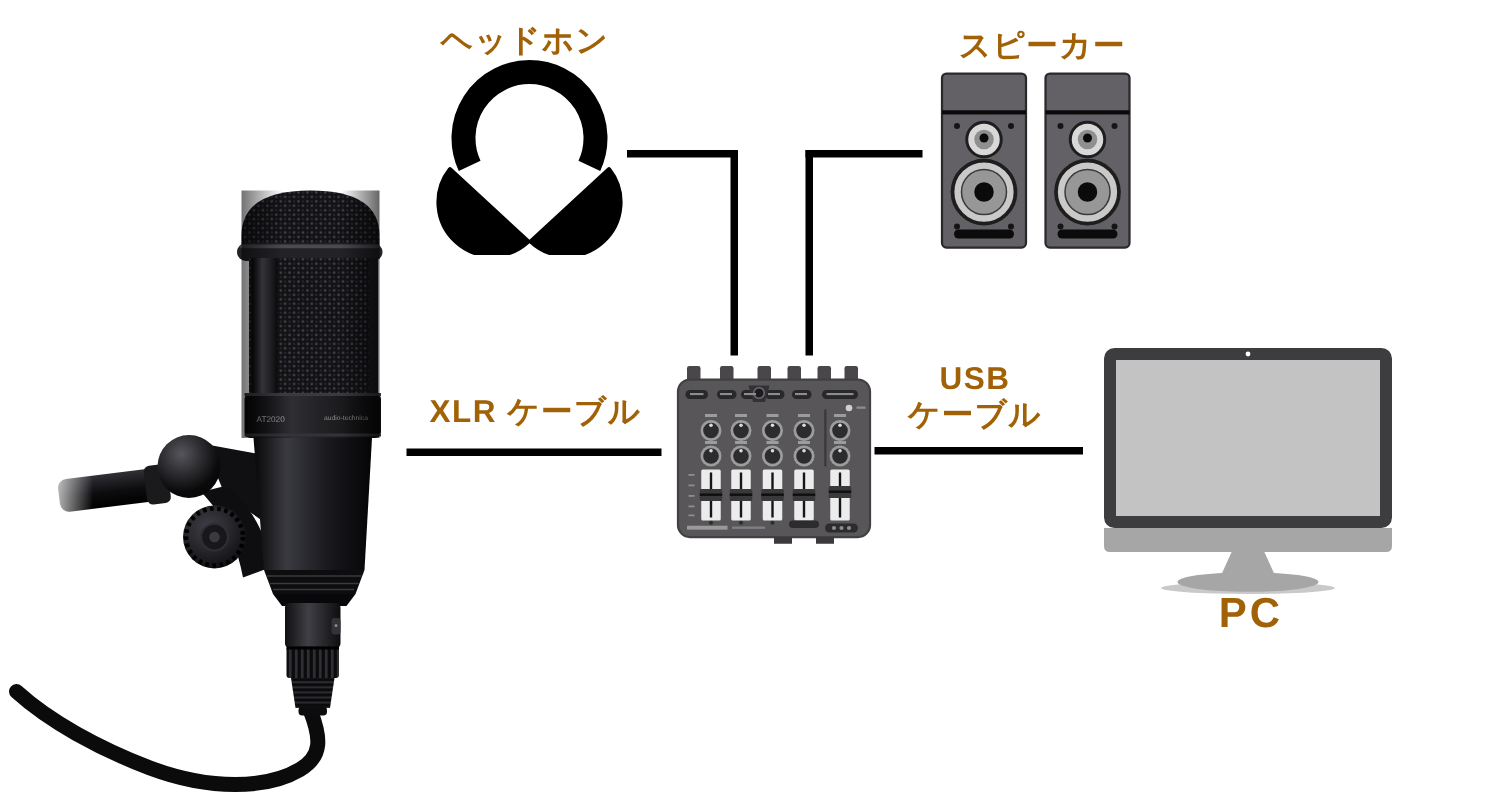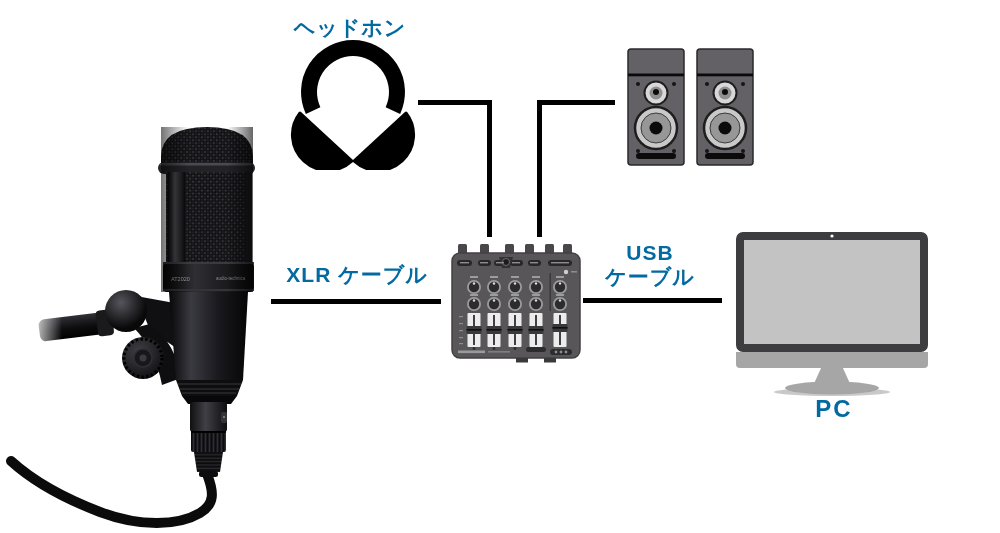--- a/index.html
+++ b/index.html
@@ -2,42 +2,43 @@
 <html><head>
 <meta charset="utf-8">
 <style>
   html,body{margin:0;padding:0;background:#fff;}
   #canvas{
     position:relative;width:1000px;height:533px;background:#ffffff;overflow:hidden;
     font-family:"Liberation Sans","DejaVu Sans",sans-serif;
   }
   .label{
     position:absolute;transform:translateX(-50%);
-    font-weight:bold;font-size:21px;line-height:24px;color:#0369a1;
+    font-weight:bold;font-size:21px;line-height:24px;color:#a16207;
     text-align:center;letter-spacing:1px;white-space:nowrap;
   }
-  .label.pc{font-size:24px;letter-spacing:2px;text-align:center;}
+  .label.pc{font-size:28px;letter-spacing:2px;text-align:center;}
   .wire{position:absolute;background:#000;}
   .icon{position:absolute;}
   svg{display:block;}
 </style>
 </head>
 <body>
 
 <div id="canvas">
 
   <div class="wire" style="left:418px;top:100px;width:74px;height:5px;"></div>
   <div class="wire" style="left:487px;top:100px;width:5px;height:137px;"></div>
   <div class="wire" style="left:537px;top:100px;width:78px;height:5px;"></div>
   <div class="wire" style="left:537px;top:100px;width:5px;height:137px;"></div>
   <div class="wire" style="left:271px;top:299px;width:170px;height:5px;"></div>
   <div class="wire" style="left:583px;top:298px;width:139px;height:5px;"></div>
 
   <div class="label" style="left:350px;top:16px;"><span>ヘッドホン</span></div>
 
+  <div class="label" style="left:695px;top:19px;"><span>スピーカー</span></div>
 
   <div class="label" style="left:357px;top:263px;"><span>XLR ケーブル</span></div>
 
   <div class="label" style="left:650px;top:241px;">
     <div>USB</div>
     <div>ケーブル</div>
   </div>
 
 
   <div class="label pc" style="left:834px;top:397px;"><span>PC</span></div>

